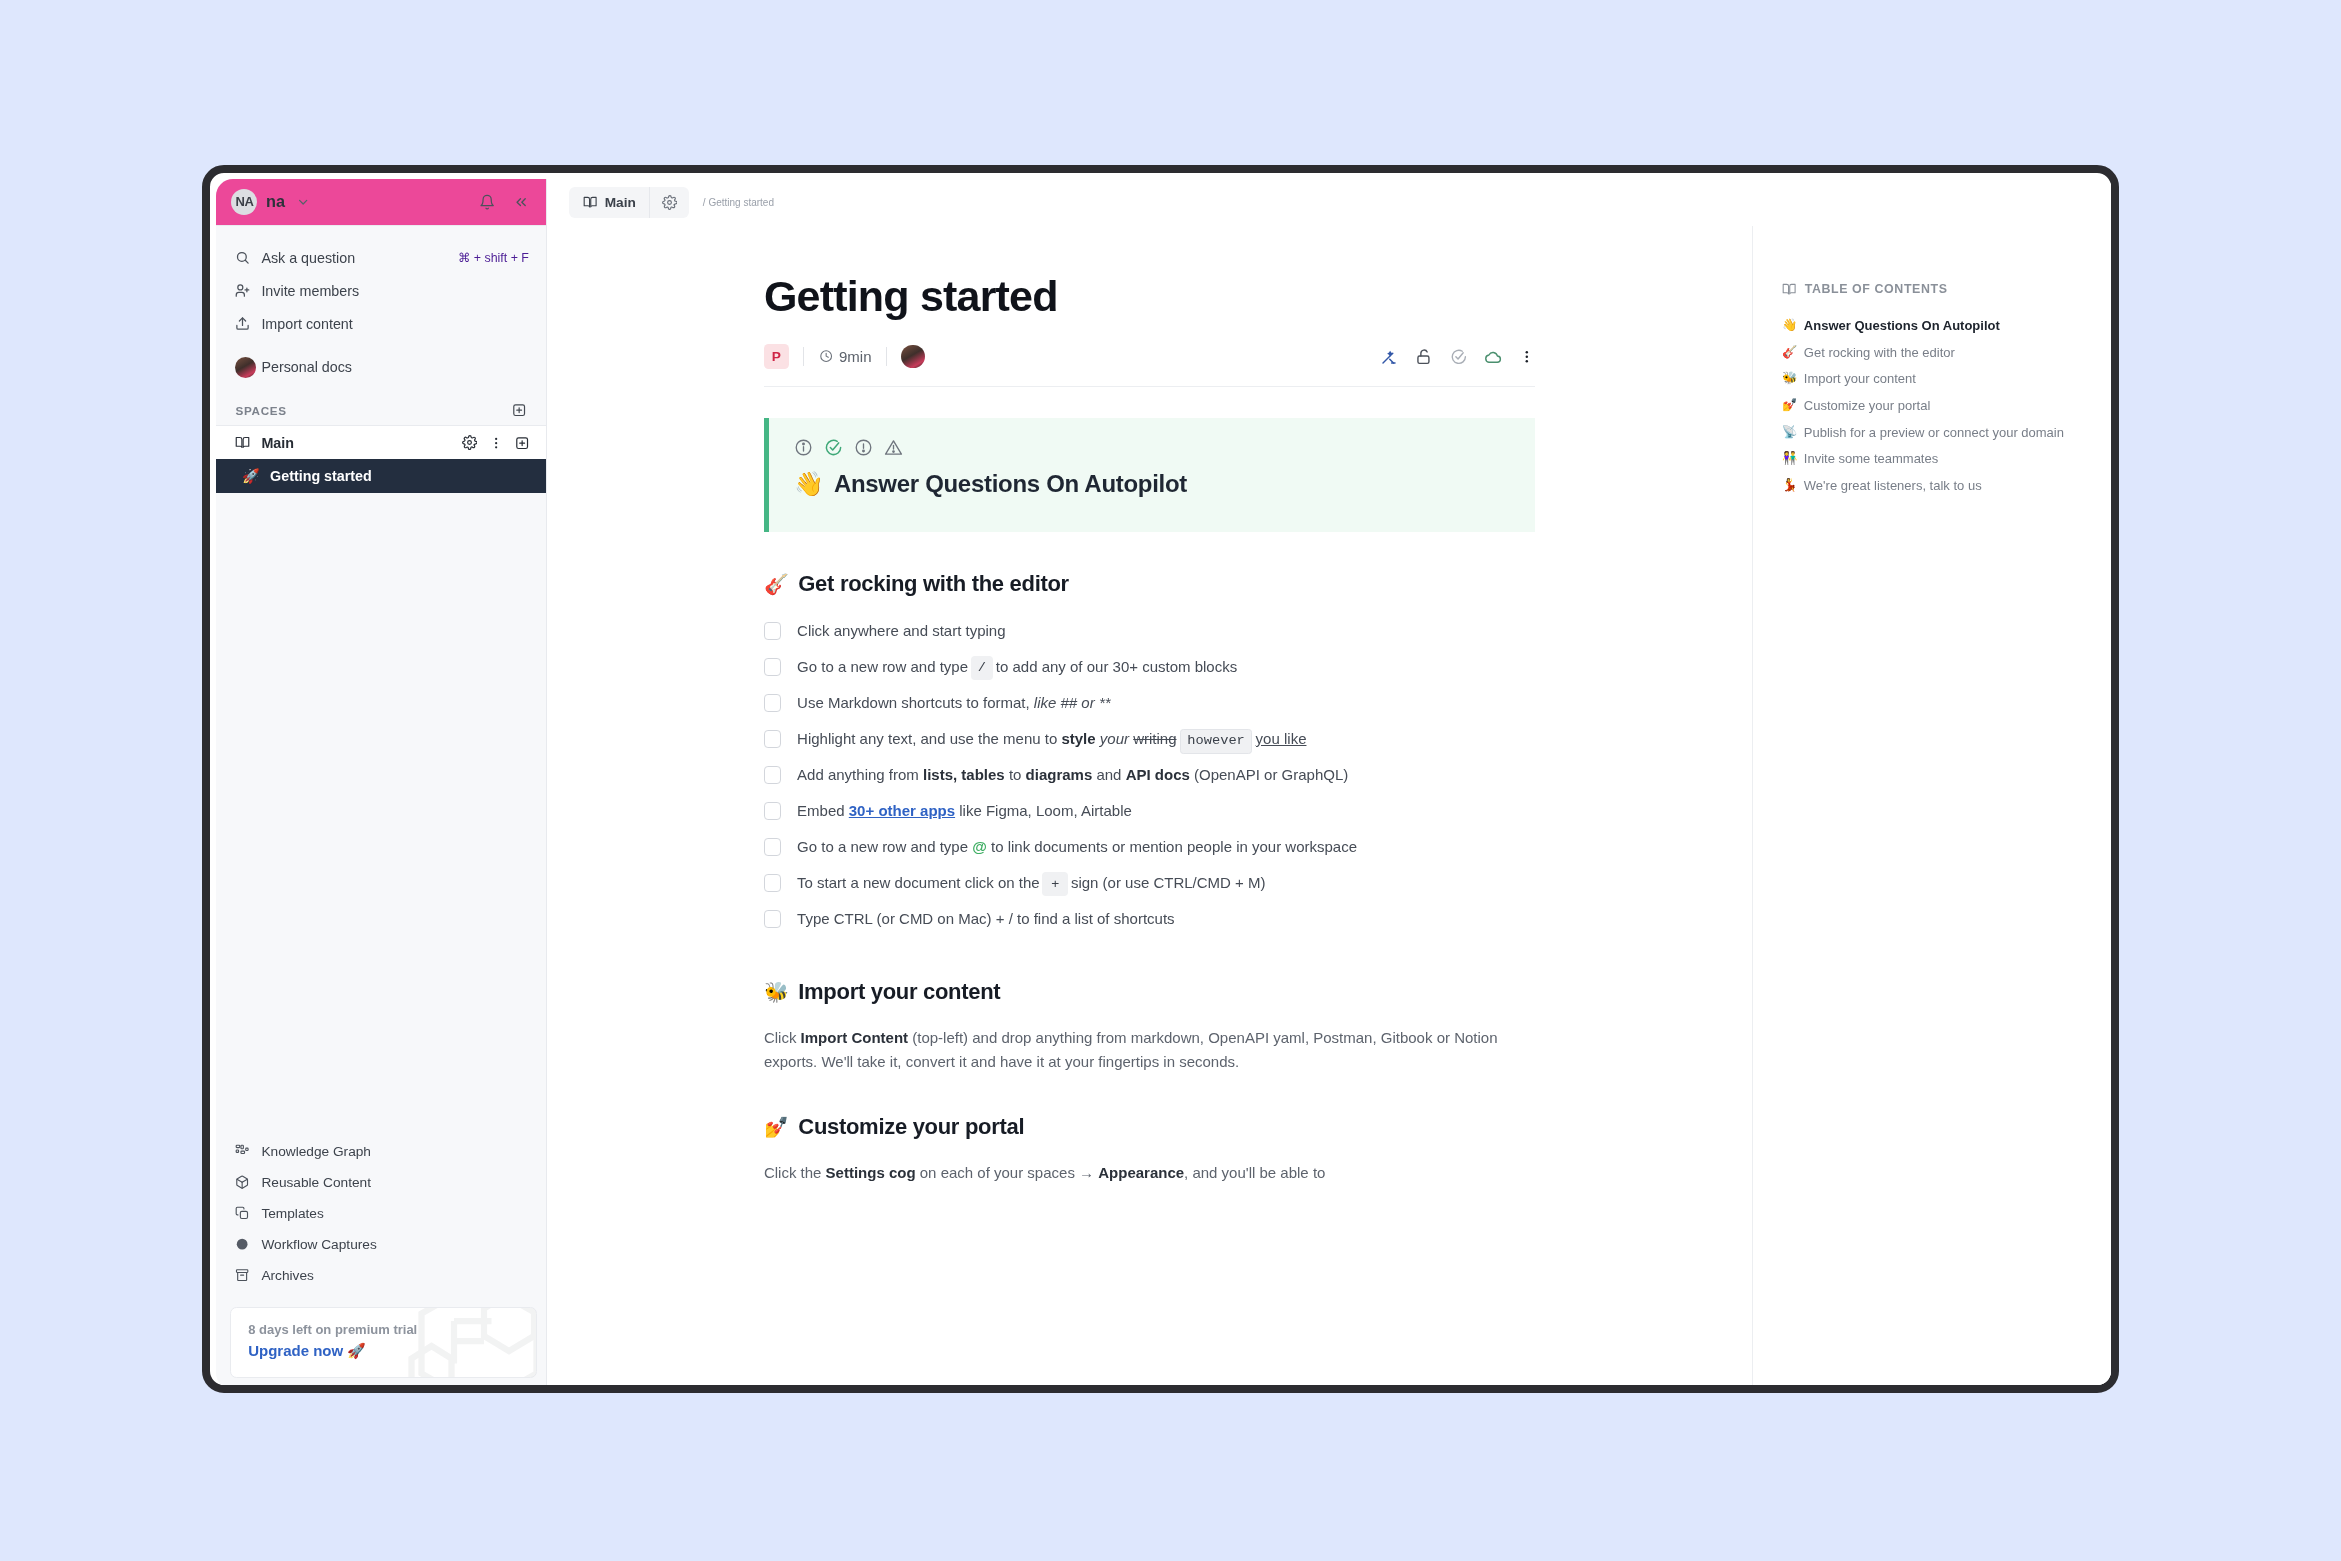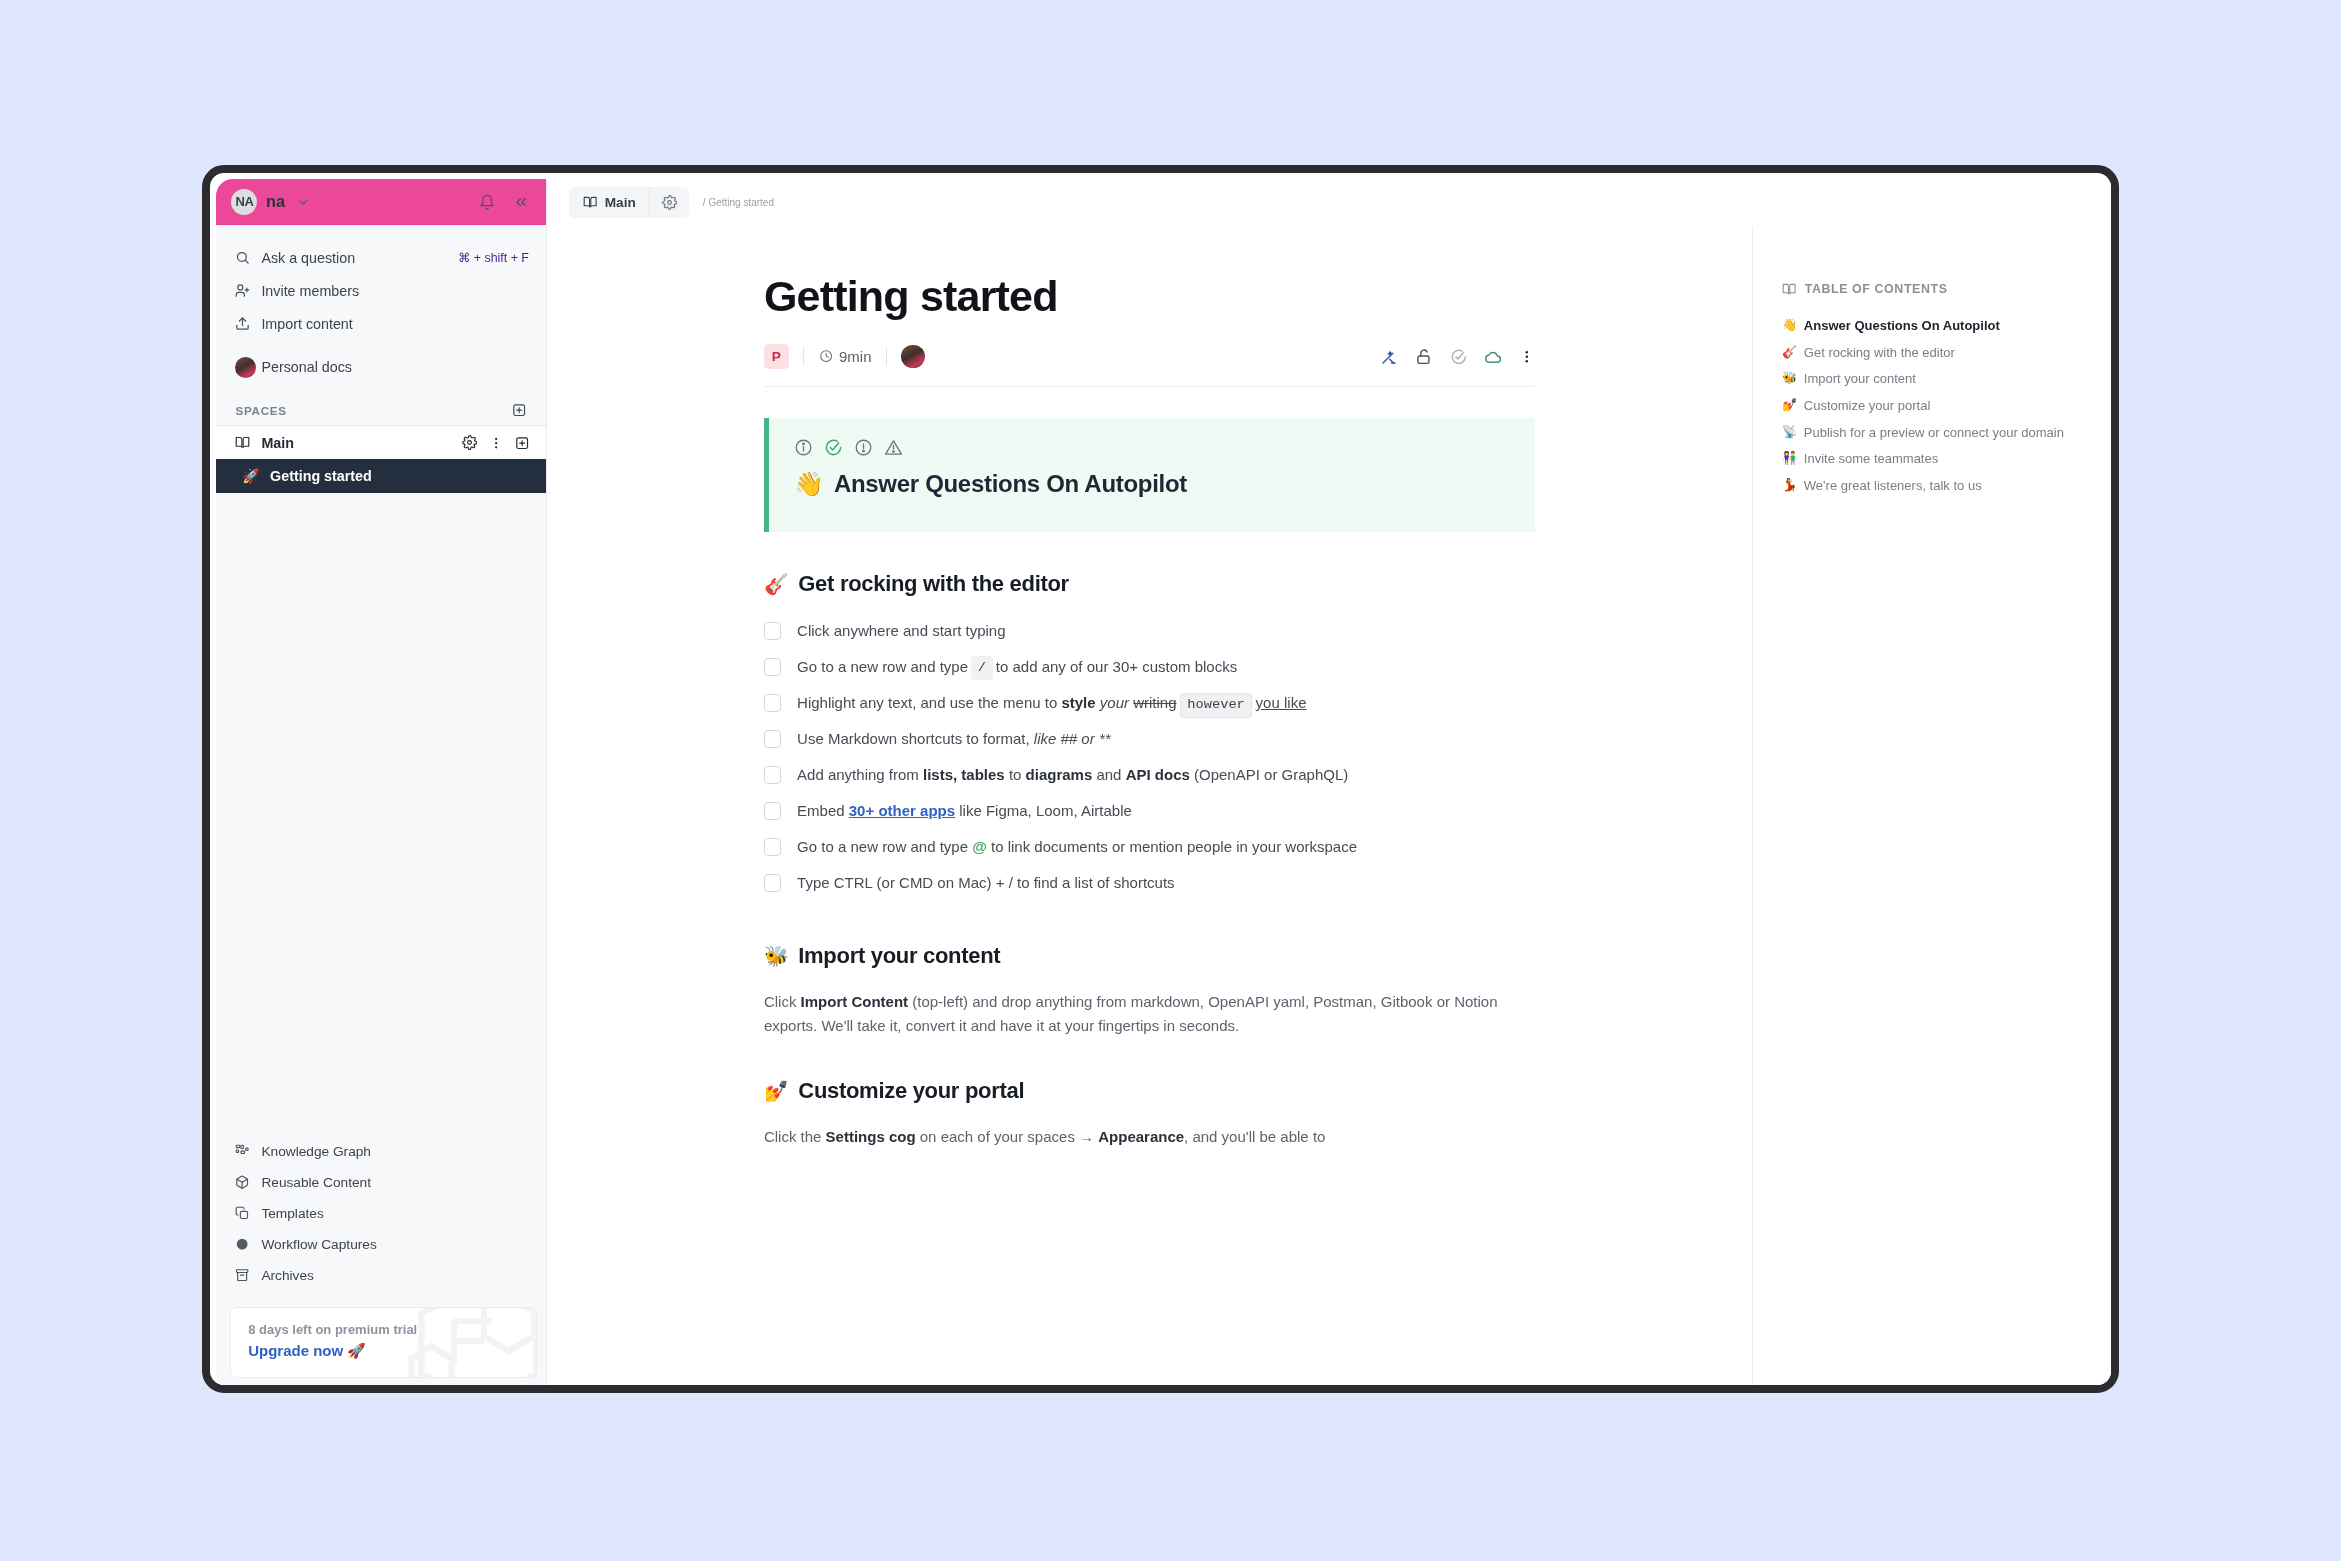--- a/index.html
+++ b/index.html
@@ -631,43 +631,47 @@
                 <span class="citem-txt">Click anywhere and start typing</span>
               </div>
 
               <div class="check-item">
                 <span class="cbox"></span>
                 <span class="citem-txt"><span>Go to a new row and type</span><span class="kbdtag">/</span><span>to add any of our 30+ custom blocks</span></span>
               </div>
 
               <div class="check-item">
                 <span class="cbox"></span>
+                <span class="citem-txt"><span>Use Markdown shortcuts to format,</span> <i>like ## or **</i></span>
+              </div>
+
+              <div class="check-item">
+                <span class="cbox"></span>
                 <span class="citem-txt"><span>Highlight any text, and use the menu to</span> <b>style</b> <i>your</i> <s>writing</s><span class="inline-code">however</span><span class="ulink">you like</span></span>
               </div>
 
               <div class="check-item">
                 <span class="cbox"></span>
-                <span class="citem-txt"><span>Use Markdown shortcuts to format,</span> <i>like ## or **</i></span>
-              </div>
-
-              <div class="check-item">
-                <span class="cbox"></span>
                 <span class="citem-txt"><span>Add anything from</span> <b>lists, tables</b> <span>to</span> <b>diagrams</b> <span>and</span> <b>API docs</b> <span>(OpenAPI or GraphQL)</span></span>
               </div>
 
               <div class="check-item">
                 <span class="cbox"></span>
                 <span class="citem-txt"><span>Embed</span> <span class="blink">30+ other apps</span> <span>like Figma, Loom, Airtable</span></span>
               </div>
 
               <div class="check-item">
                 <span class="cbox"></span>
                 <span class="citem-txt"><span>Go to a new row and type</span> <span class="at-chip">@</span> <span>to link documents or mention people in your workspace</span></span>
               </div>
 
+              <div class="check-item">
+                <span class="cbox"></span>
+                <span class="citem-txt"><span>To start a new document click on the</span><span class="kbdtag wide">+</span><span>sign (or use CTRL/CMD + M)</span></span>
+              </div>
 
               <div class="check-item">
                 <span class="cbox"></span>
                 <span class="citem-txt">Type CTRL (or CMD on Mac) + / to find a list of shortcuts</span>
               </div>
             </div>
 
             <div class="sec-h">
               <span class="emo">🐝</span>
               <span>Import your content</span>

